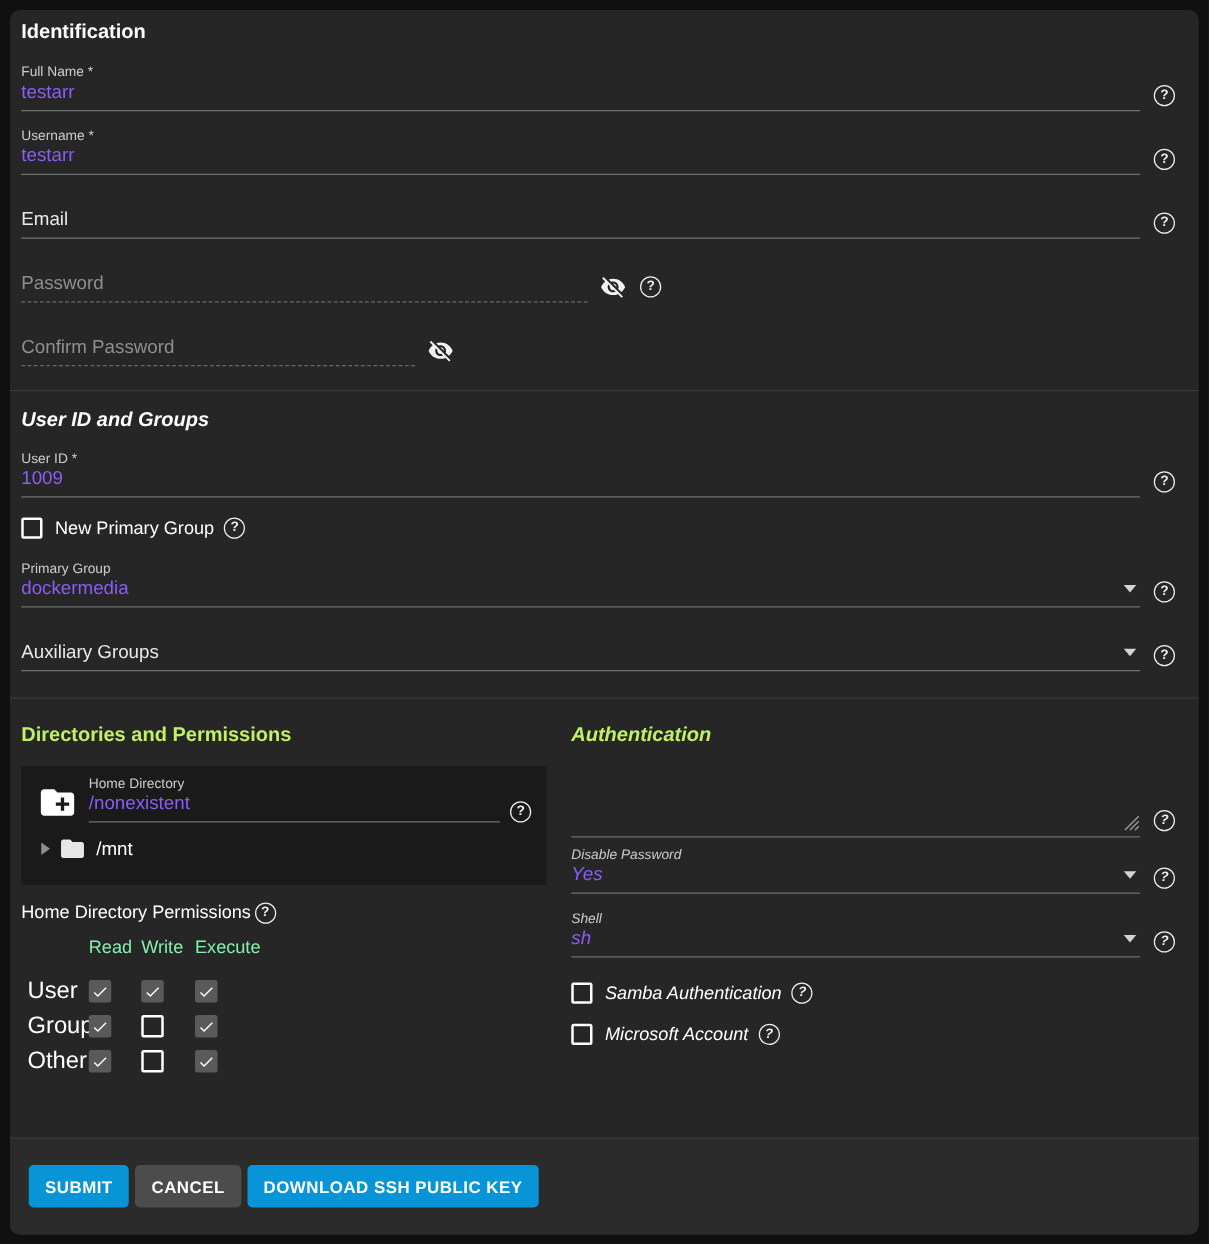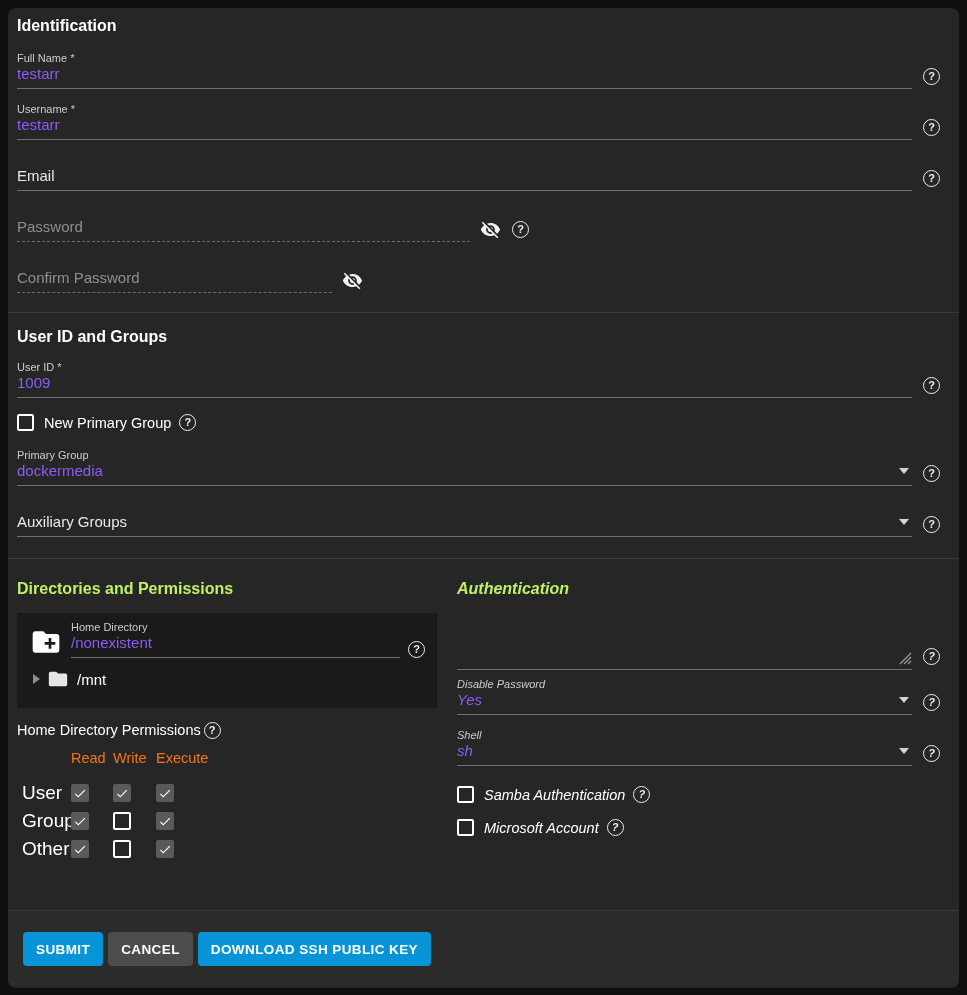--- a/index.html
+++ b/index.html
@@ -25,21 +25,21 @@
     position:relative;margin:8px;width:951px;height:980px;
     background:var(--card);border-radius:8px;overflow:hidden;
   }
   .sec{padding:0 19px 0 9px;overflow:hidden;}
   .sec1{height:304px;}
   .sec2{height:246px;border-top:1px solid var(--divider);}
   .sec3{height:352px;border-top:1px solid var(--divider);}
   .sec-title{
     font-size:16px;font-weight:700;color:#fff;line-height:16px;padding-top:10px;
   }
-  .sec2 .sec-title{padding-top:16px;}
+  .sec2 .sec-title{padding-top:16px;font-style:italic;}
   .sec3-cols{display:flex;padding-top:22px;}
   .col-left{width:420px;flex:none;}
   .col-right{flex:1;margin-left:20px;font-style:italic;}
   .col-title{font-size:16px;font-weight:700;color:#bef264;line-height:16px;}
 
   
   .field{display:flex;align-items:flex-end;}
   .f-main{flex:1;min-width:0;}
   .f-label{font-size:11px;line-height:12px;color:var(--label);margin-bottom:2px;}
   .f-value{
@@ -92,21 +92,21 @@
   .hd-row2 .f-icon{margin-left:7px;}
   .hd-path{font-size:15px;color:#fff;margin-left:8px;}
 
   
   .perm-label-row{margin-top:14px;font-size:14.5px;color:#fff;display:flex;align-items:flex-start;}
   .perm-label-row .help{margin:0 0 0 3px;}
   .perm-grid{
     margin-top:12px;display:grid;grid-template-columns:54px 42px 43px 60px;
     grid-auto-rows:28px;align-items:center;
   }
-  .perm-head{height:30px;font-size:14.5px;color:#f97316;display:flex;align-items:flex-start;}
+  .perm-head{height:30px;font-size:14.5px;color:#86efac;display:flex;align-items:flex-start;}
   .perm-rowlabel{font-size:19px;color:#fff;padding-left:5px;}
   .cb.perm{width:18px;height:18px;border-width:2px;}
 
   
   .ssh-label{margin-top:32px;font-size:14.5px;color:#e9e9e9;line-height:14px;}
   .ta-row{display:flex;align-items:flex-end;}
   .ta{flex:1;position:relative;height:73px;border-bottom:1px solid var(--line);cursor:text;}
   .ta .resize{position:absolute;right:0;bottom:4px;}
   .ta-row .help{margin-bottom:5px;}
   .m8{margin-top:8px;}

